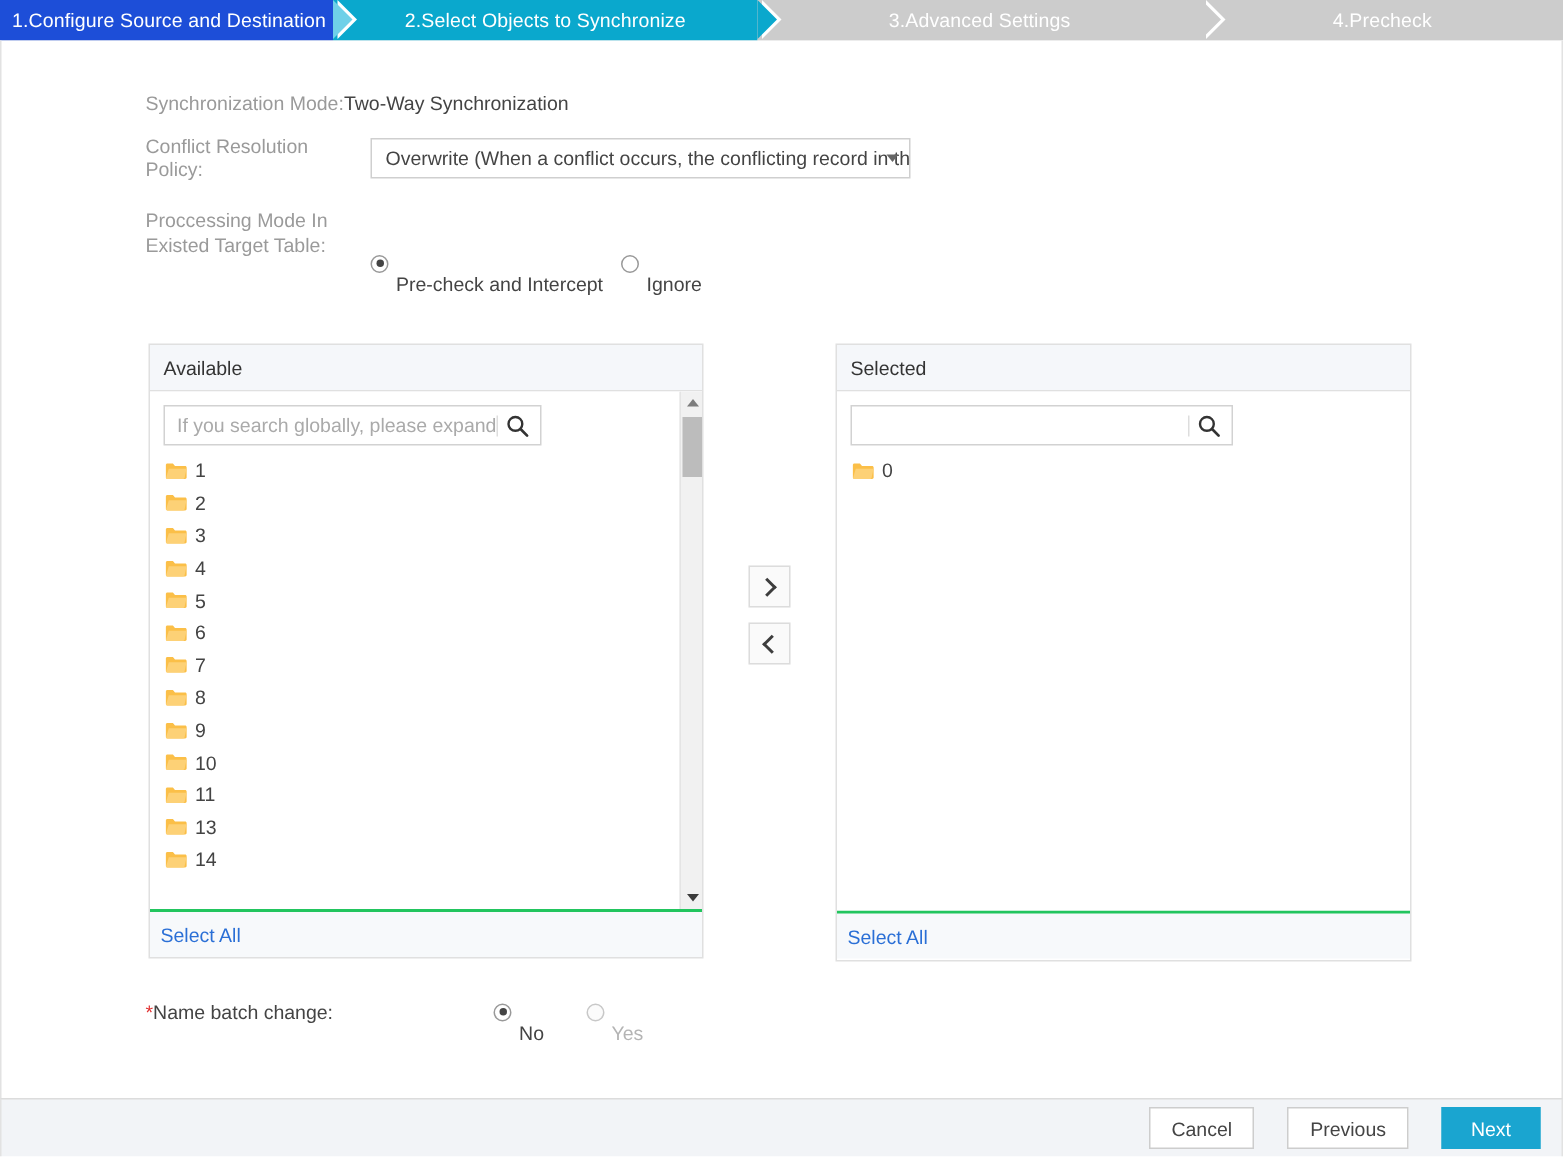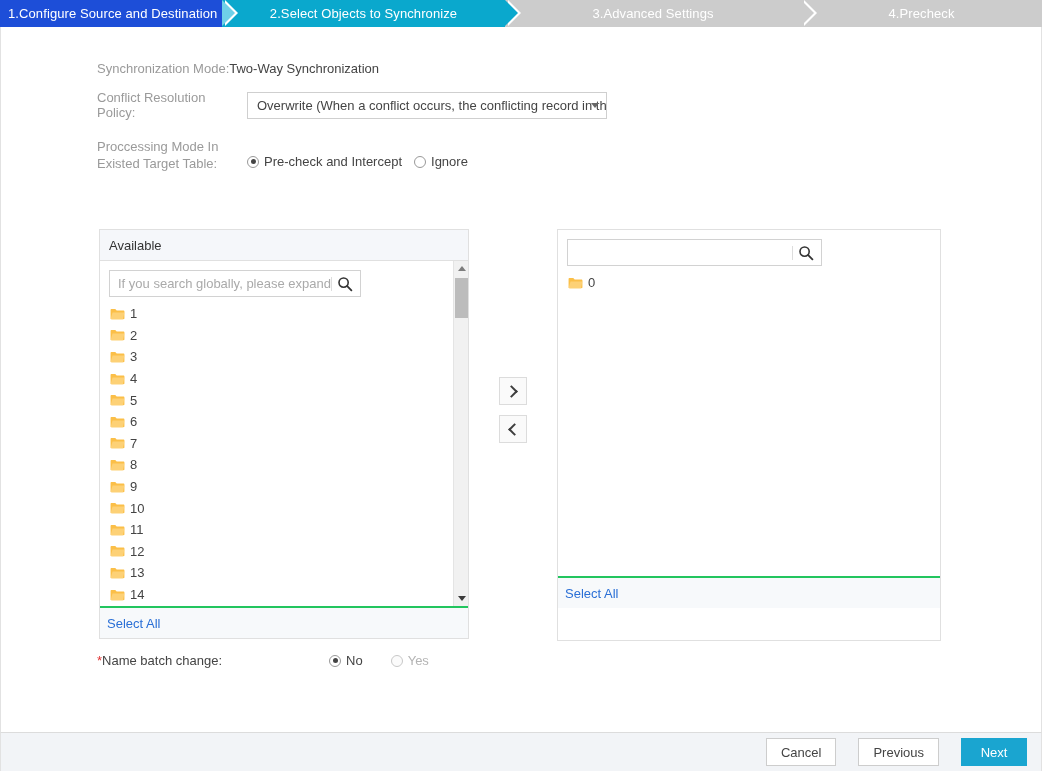--- a/index.html
+++ b/index.html
@@ -130,21 +130,21 @@
   }
   .radio.checked::after {
     content: "";
     position: absolute;
     left: 2.5px; top: 2.5px;
     width: 5px; height: 5px;
     border-radius: 50%;
     background: #444444;
   }
   .radio.disabled { border-color: #c8c8c8; background: #fbfbfb; }
-  .radio-label { font-size: 13px; color: #444444; }
+  .radio-label { font-size: 13px; color: #444444; margin-top: 28px; }
   .radio-label.disabled { color: #b4b4b4; }
 
   
   .panel {
     position: absolute;
     border: 1px solid #e0e0e0;
     background: #ffffff;
   }
   #panel-available { left: 98px; top: 202px; width: 370px; height: 410px; }
   #panel-selected  { left: 556px; top: 202px; width: 384px; height: 412px; }
@@ -484,27 +484,20 @@
                 <path d="M0.5 2.2 C0.5 1.5 1 1.1 1.6 1.1 L5.6 1.1 L7.1 2.8 L14.4 2.8 C15 2.8 15.5 3.2 15.5 3.9 L15.5 11.2 C15.5 11.8 15 12.2 14.4 12.2 L1.6 12.2 C1 12.2 0.5 11.8 0.5 11.2 Z" fill="#fbbf48"></path>
                 <path d="M2.6 4.9 L15.4 4.9 L14.0 11.6 C13.9 12.0 13.5 12.2 13.1 12.2 L1.6 12.2 C1.0 12.2 0.6 11.8 0.7 11.3 Z" fill="#fdd176"></path>
               </svg>
               <span class="name">11</span>
             </div>
             <div class="tree-item">
               <svg class="folder-icon" viewBox="0 0 16 13">
                 <path d="M0.5 2.2 C0.5 1.5 1 1.1 1.6 1.1 L5.6 1.1 L7.1 2.8 L14.4 2.8 C15 2.8 15.5 3.2 15.5 3.9 L15.5 11.2 C15.5 11.8 15 12.2 14.4 12.2 L1.6 12.2 C1 12.2 0.5 11.8 0.5 11.2 Z" fill="#fbbf48"></path>
                 <path d="M2.6 4.9 L15.4 4.9 L14.0 11.6 C13.9 12.0 13.5 12.2 13.1 12.2 L1.6 12.2 C1.0 12.2 0.6 11.8 0.7 11.3 Z" fill="#fdd176"></path>
               </svg>
-              <span class="name">12</span>
-            </div>
-            <div class="tree-item">
-              <svg class="folder-icon" viewBox="0 0 16 13">
-                <path d="M0.5 2.2 C0.5 1.5 1 1.1 1.6 1.1 L5.6 1.1 L7.1 2.8 L14.4 2.8 C15 2.8 15.5 3.2 15.5 3.9 L15.5 11.2 C15.5 11.8 15 12.2 14.4 12.2 L1.6 12.2 C1 12.2 0.5 11.8 0.5 11.2 Z" fill="#fbbf48"></path>
-                <path d="M2.6 4.9 L15.4 4.9 L14.0 11.6 C13.9 12.0 13.5 12.2 13.1 12.2 L1.6 12.2 C1.0 12.2 0.6 11.8 0.7 11.3 Z" fill="#fdd176"></path>
-              </svg>
               <span class="name">13</span>
             </div>
             <div class="tree-item">
               <svg class="folder-icon" viewBox="0 0 16 13">
                 <path d="M0.5 2.2 C0.5 1.5 1 1.1 1.6 1.1 L5.6 1.1 L7.1 2.8 L14.4 2.8 C15 2.8 15.5 3.2 15.5 3.9 L15.5 11.2 C15.5 11.8 15 12.2 14.4 12.2 L1.6 12.2 C1 12.2 0.5 11.8 0.5 11.2 Z" fill="#fbbf48"></path>
                 <path d="M2.6 4.9 L15.4 4.9 L14.0 11.6 C13.9 12.0 13.5 12.2 13.1 12.2 L1.6 12.2 C1.0 12.2 0.6 11.8 0.7 11.3 Z" fill="#fdd176"></path>
               </svg>
               <span class="name">14</span>
             </div>
           </div>
@@ -527,20 +520,23 @@
     <div id="transfer">
       <div class="xfer-btn">
         <span class="chev right"></span>
       </div>
       <div class="xfer-btn">
         <span class="chev left"></span>
       </div>
     </div>
 
     <div class="panel" id="panel-selected">
+      <div class="panel-head">
+        <span>Selected</span>
+      </div>
       <div class="panel-body" id="body-selected">
 
         <div class="searchbar">
           <div class="search-input" id="search-selected">
             <span></span>
             <span class="divider"></span>
             <span class="search-icon">
               <svg width="16" height="16" viewBox="0 0 16 16">
                 <circle cx="6.6" cy="6.6" r="4.6" fill="none" stroke="#333" stroke-width="1.6"></circle>
                 <line x1="10.2" y1="10.2" x2="14.4" y2="14.4" stroke="#333" stroke-width="1.8" stroke-linecap="round"></line>

